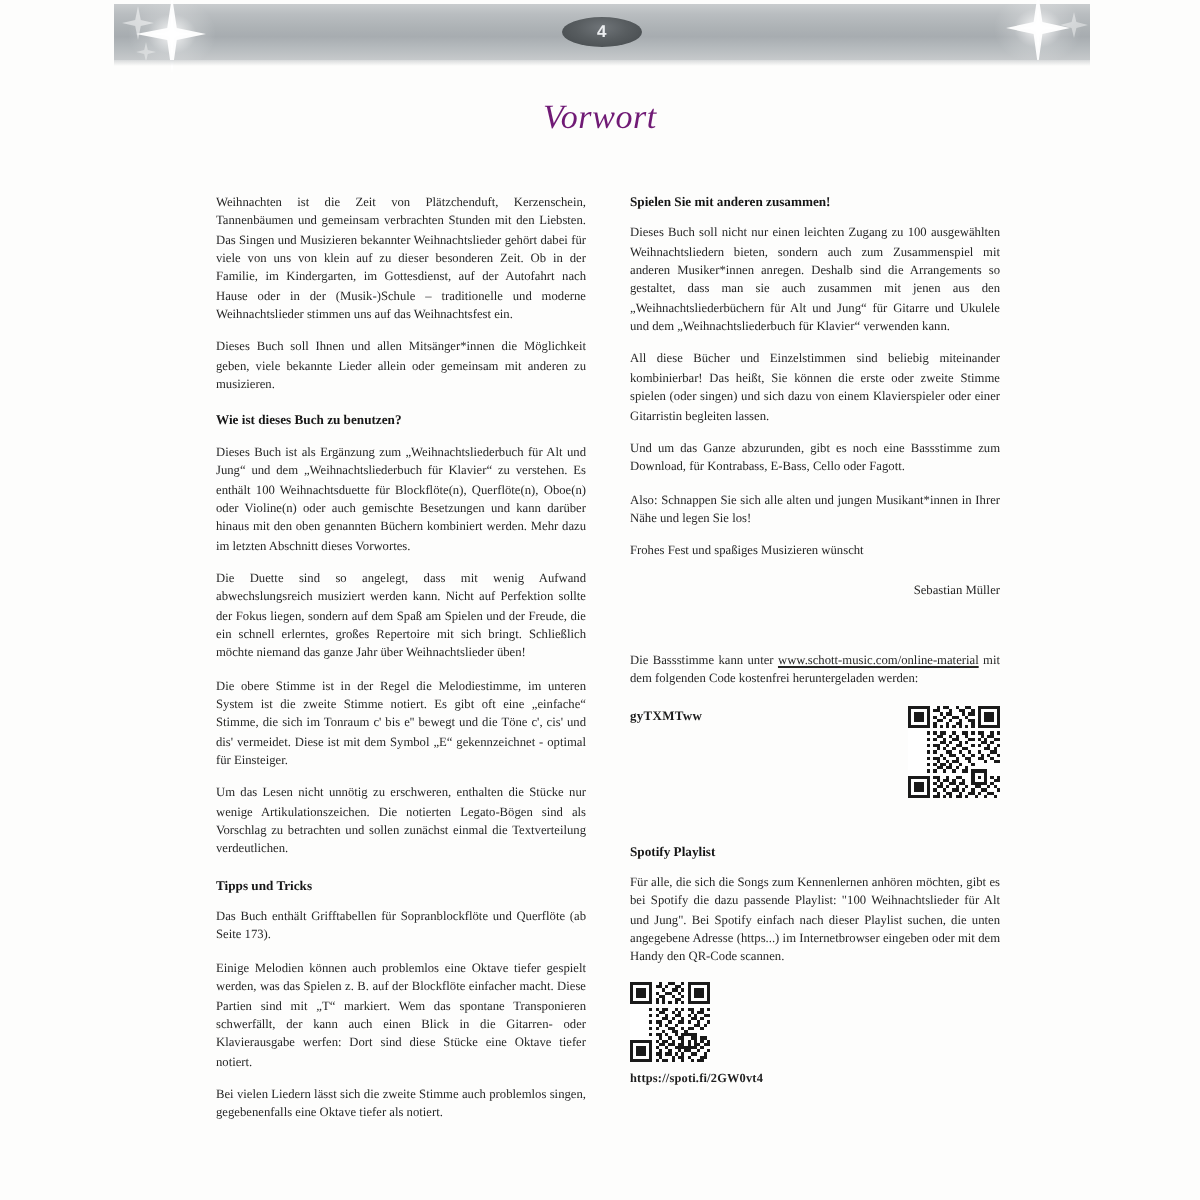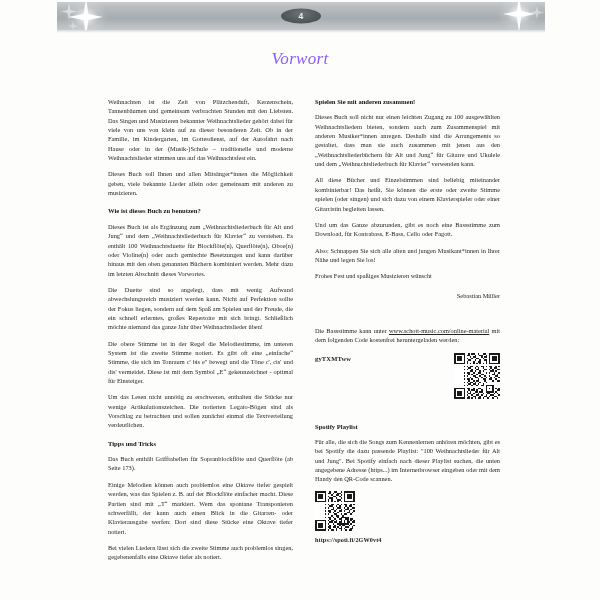--- a/index.html
+++ b/index.html
@@ -78,21 +78,21 @@
 
   
   #doc-title {
     position: absolute;
     left: 0; right: 0;
     top: 49px;
     text-align: center;
     font-family: "Liberation Serif", serif;
     font-style: italic;
     font-size: 17px;
-    color: #8b5cf6;
+    color: #701a75;
     letter-spacing: .3px;
   }
 
   
   #columns {
     position: absolute;
     left: 108px;
     top: 97px;
     width: 392px;
     display: flex;

